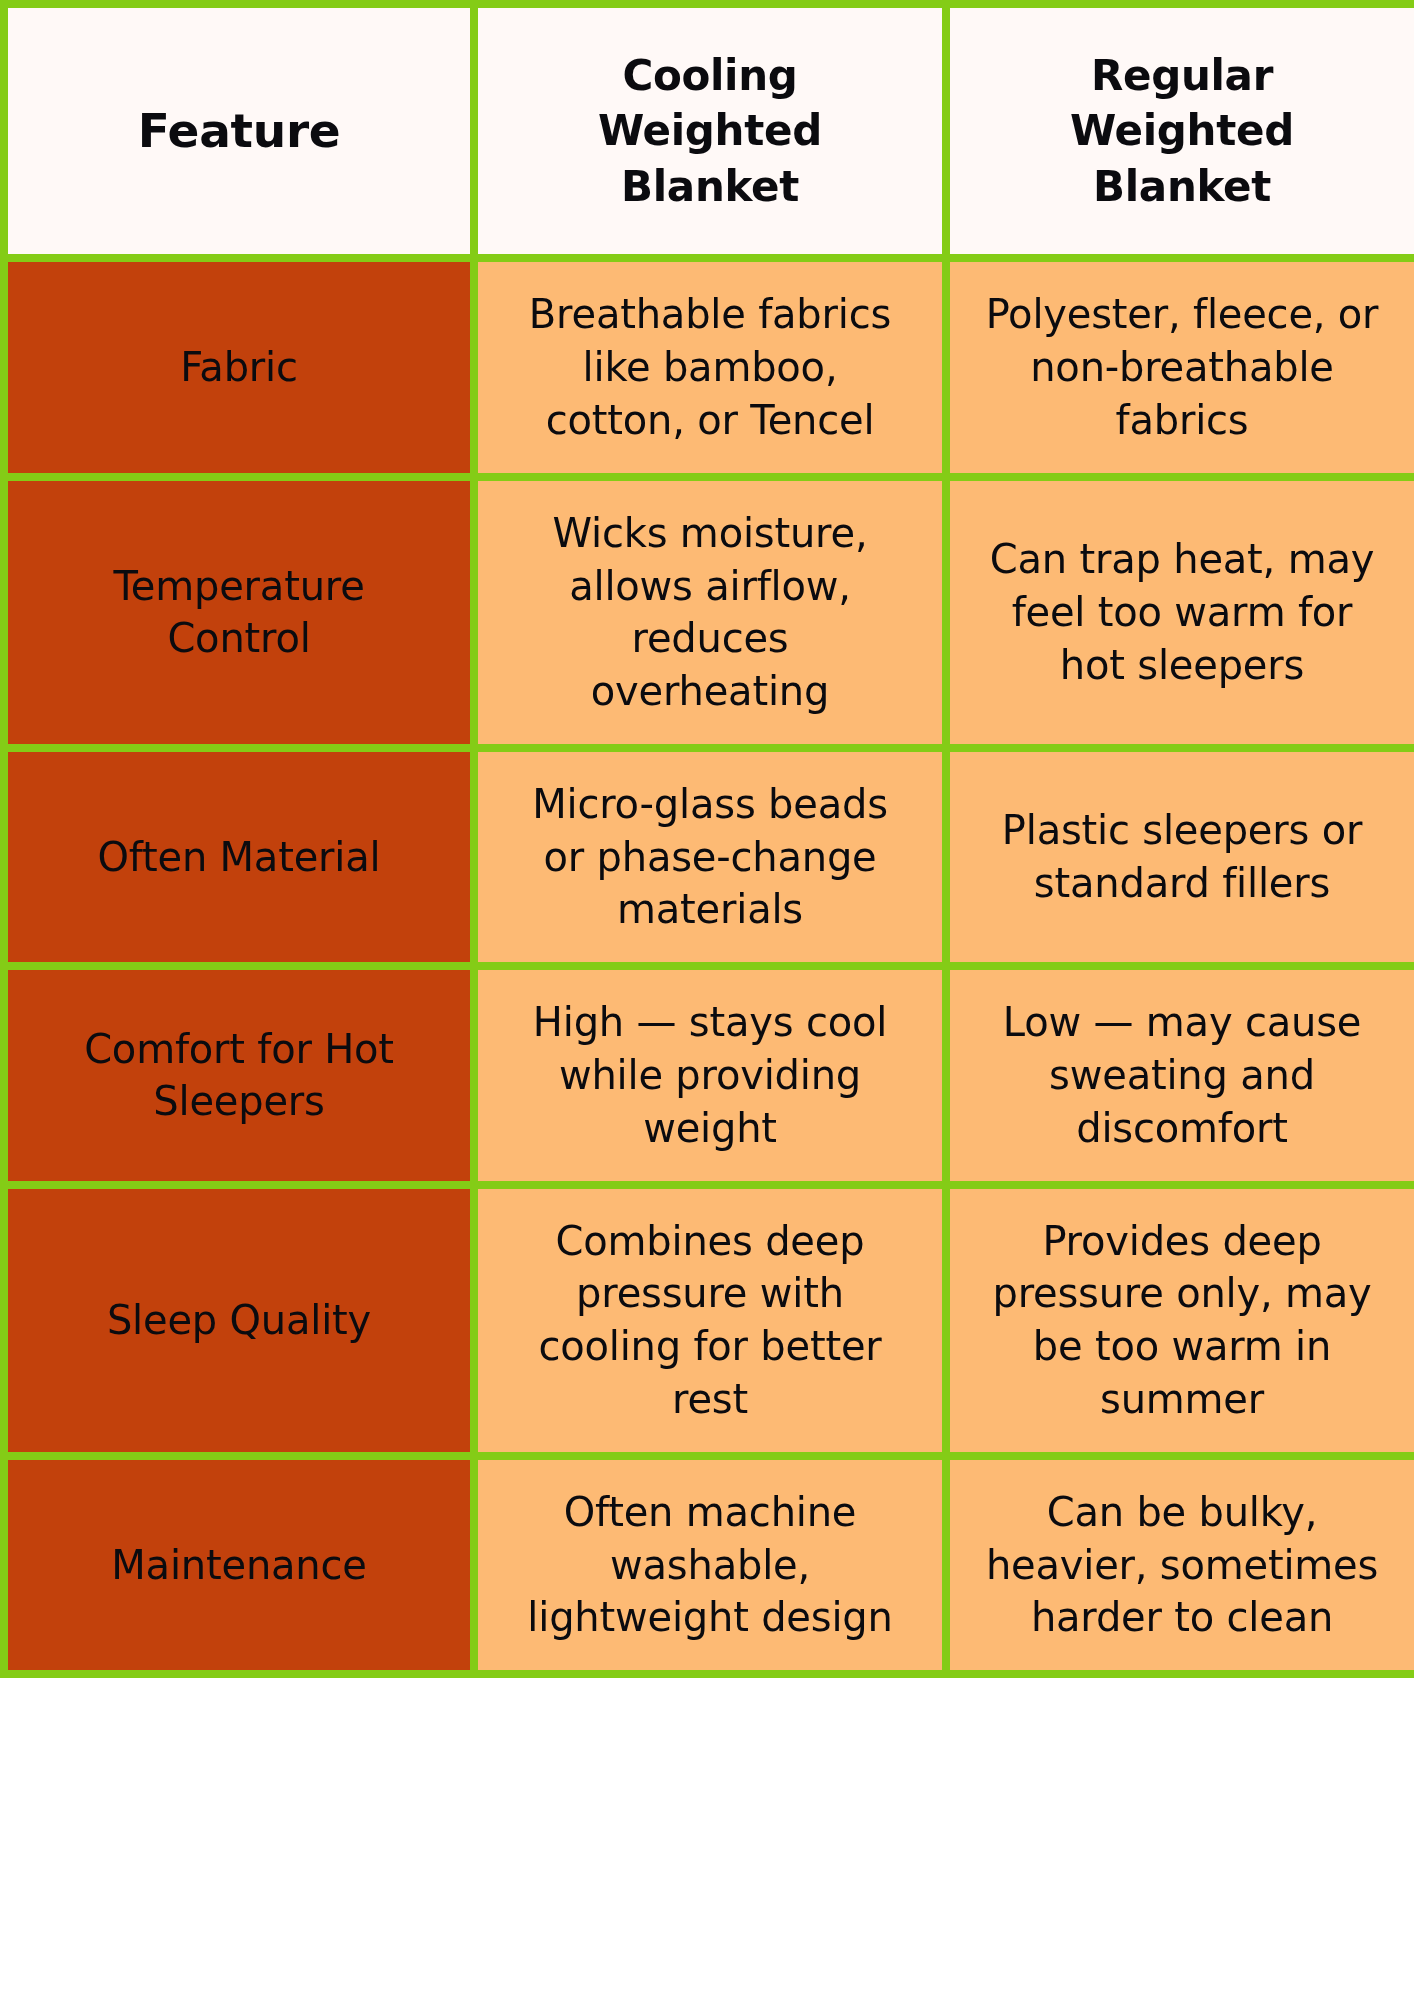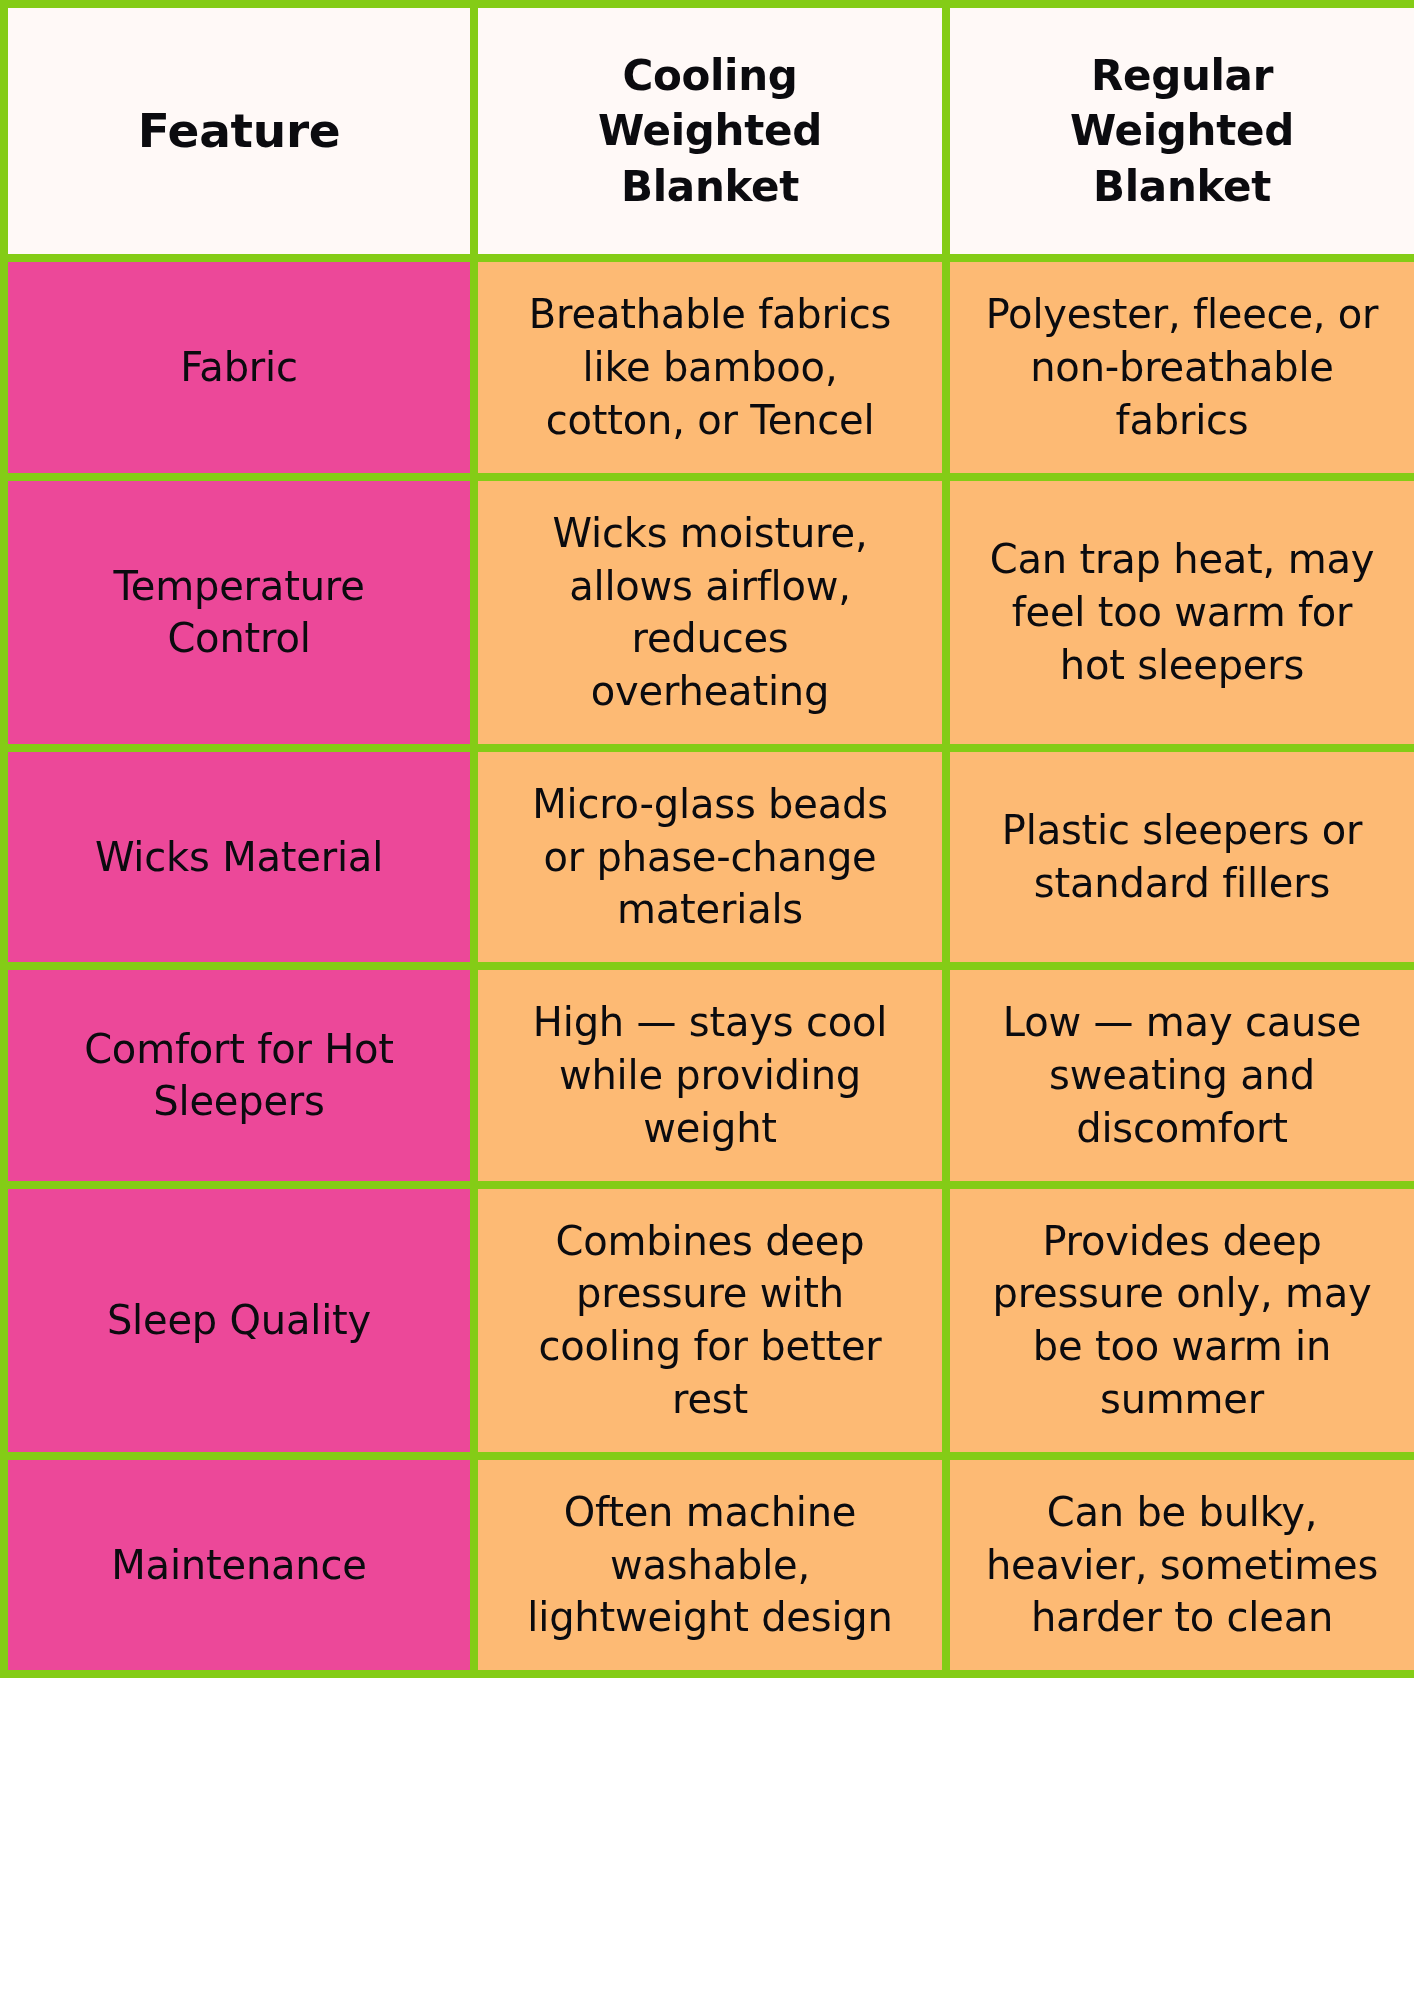--- a/index.html
+++ b/index.html
@@ -45,21 +45,21 @@
   table.compare thead th.feature-head {
     font-size: 47px;
   }
   table.compare tbody td {
     background: #fdba74;
     font-weight: 400;
     font-size: 40px;
     letter-spacing: -0.2px;
   }
   table.compare tbody td.feature-cell {
-    background: #ec4899;
+    background: #c2410c;
   }
   table.compare tbody tr td:first-child {
     font-size: 40px;
   }
 </style>
 </head>
 <body>
 
 <div class="table-wrap">
   <table class="compare">
@@ -80,21 +80,21 @@
         <td class="feature-cell">Fabric</td>
         <td>Breathable fabrics like bamboo, cotton, or Tencel</td>
         <td>Polyester, fleece, or non-breathable fabrics</td>
       </tr>
       <tr>
         <td class="feature-cell">Temperature Control</td>
         <td>Wicks moisture, allows airflow, reduces overheating</td>
         <td>Can trap heat, may feel too warm for hot sleepers</td>
       </tr>
       <tr>
-        <td class="feature-cell">Wicks Material</td>
+        <td class="feature-cell">Often Material</td>
         <td>Micro-glass beads or phase-change materials</td>
         <td>Plastic sleepers or standard fillers</td>
       </tr>
       <tr>
         <td class="feature-cell">Comfort for Hot Sleepers</td>
         <td>High — stays cool while providing weight</td>
         <td>Low — may cause sweating and discomfort</td>
       </tr>
       <tr>
         <td class="feature-cell">Sleep Quality</td>

